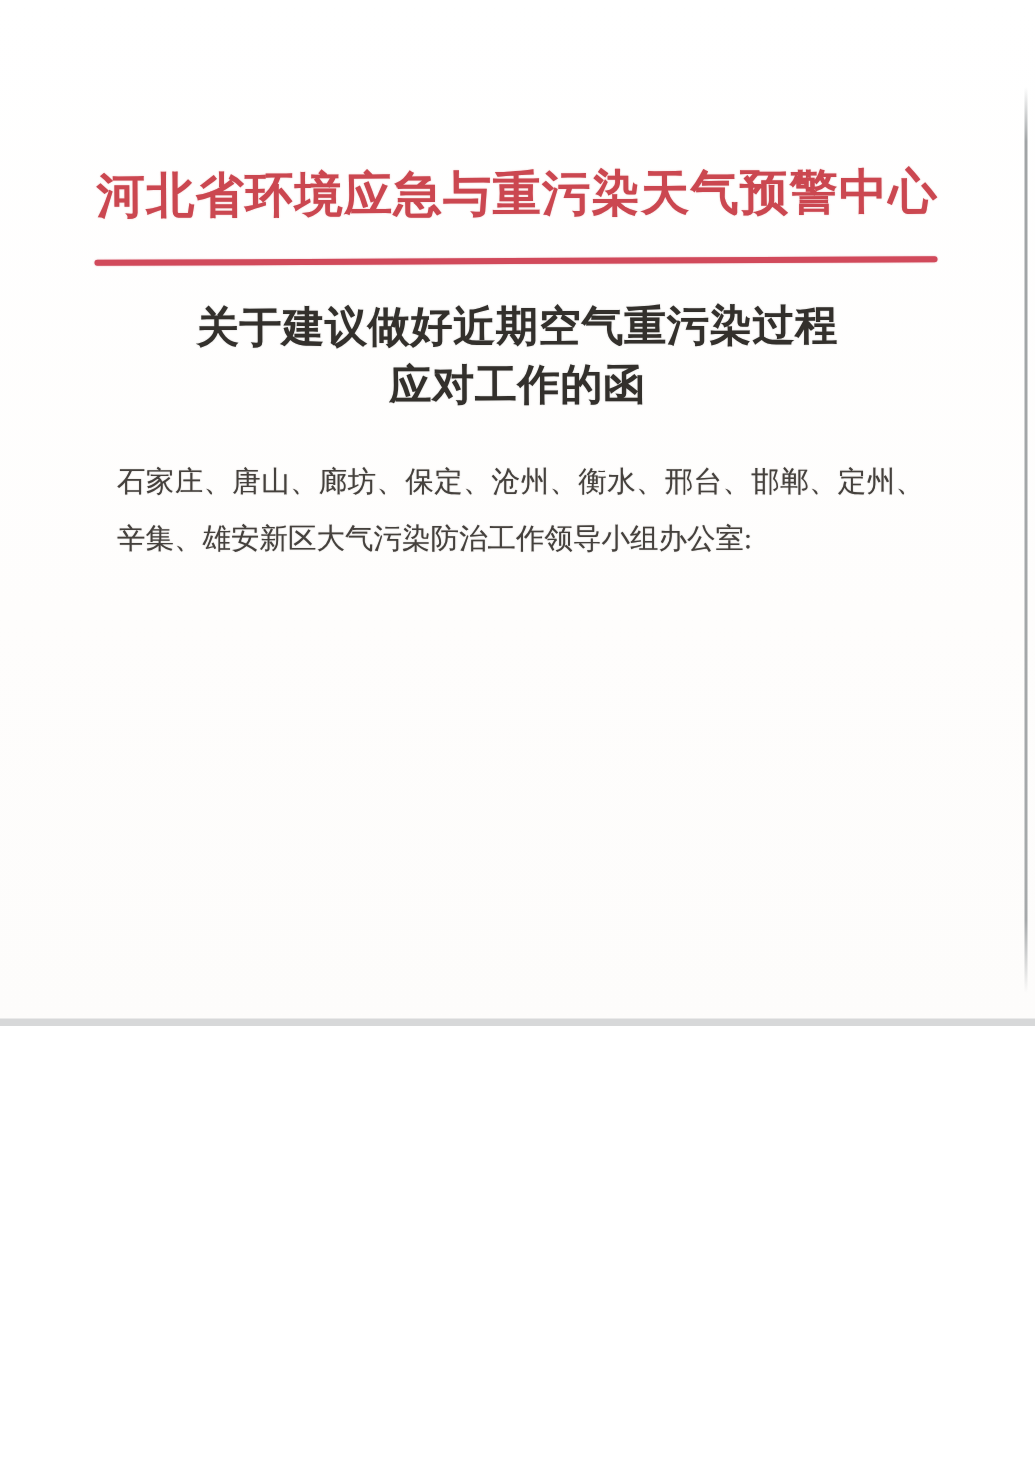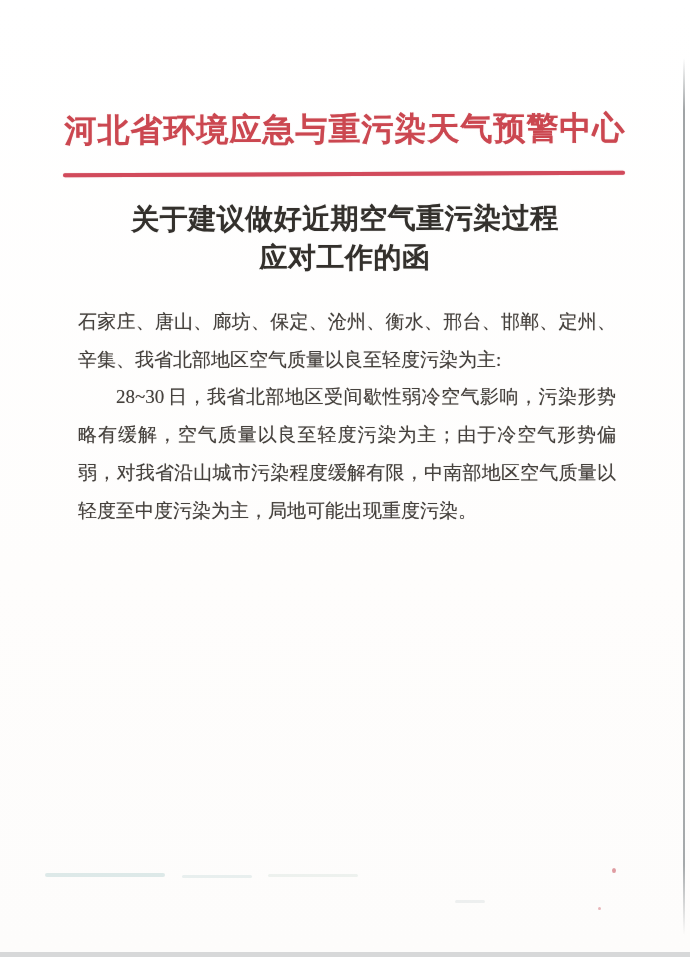--- a/index.html
+++ b/index.html
@@ -3,21 +3,21 @@
 <meta charset="utf-8">
 <style>
   html, body {
     margin: 0;
     padding: 0;
     background: #ffffff;
   }
   .page {
     position: relative;
     width: 690px;
-    height: 957px;
+    height: 684px;
     margin: 0 auto;
     background: linear-gradient(180deg, #ffffff 0%, #fefdfc 60%, #fdfcfb 100%);
     overflow: hidden;
     font-family: "Liberation Serif", "DejaVu Serif", serif;
   }
 
   
   .letterhead {
     position: absolute;
     top: 108px;
@@ -132,22 +132,21 @@
   <div class="letterhead">河北省环境应急与重污染天气预警中心</div>
 
   <div class="red-rule"></div>
 
   <div class="doc-title">
     <div>关于建议做好近期空气重污染过程</div>
     <div>应对工作的函</div>
   </div>
 
   <div class="doc-body">
-    <p>石家庄、唐山、廊坊、保定、沧州、衡水、邢台、邯郸、定州、辛集、我省北部地区空气质量以良至轻度污染为主:</p>
-    <p class="indent">28~30 日，我省北部地区受间歇性弱冷空气影响，污染形势略有缓解，空气质量以良至轻度污染为主；由于冷空气形势偏弱，对我省沿山城市污染程度缓解有限，中南部地区空气质量以轻度至中度污染为主，局地可能出现重度污染。</p>
+    <p>石家庄、唐山、廊坊、保定、沧州、衡水、邢台、邯郸、定州、辛集、雄安新区大气污染防治工作领导小组办公室:</p>
   </div>
 
   <div class="edge-right"></div>
   <div class="edge-bottom"></div>
   <div class="smudge smudge-1"></div>
   <div class="smudge smudge-2"></div>
   <div class="smudge smudge-3"></div>
   <div class="smudge smudge-4"></div>
   <div class="speck speck-1"></div>
   <div class="speck speck-2"></div>

